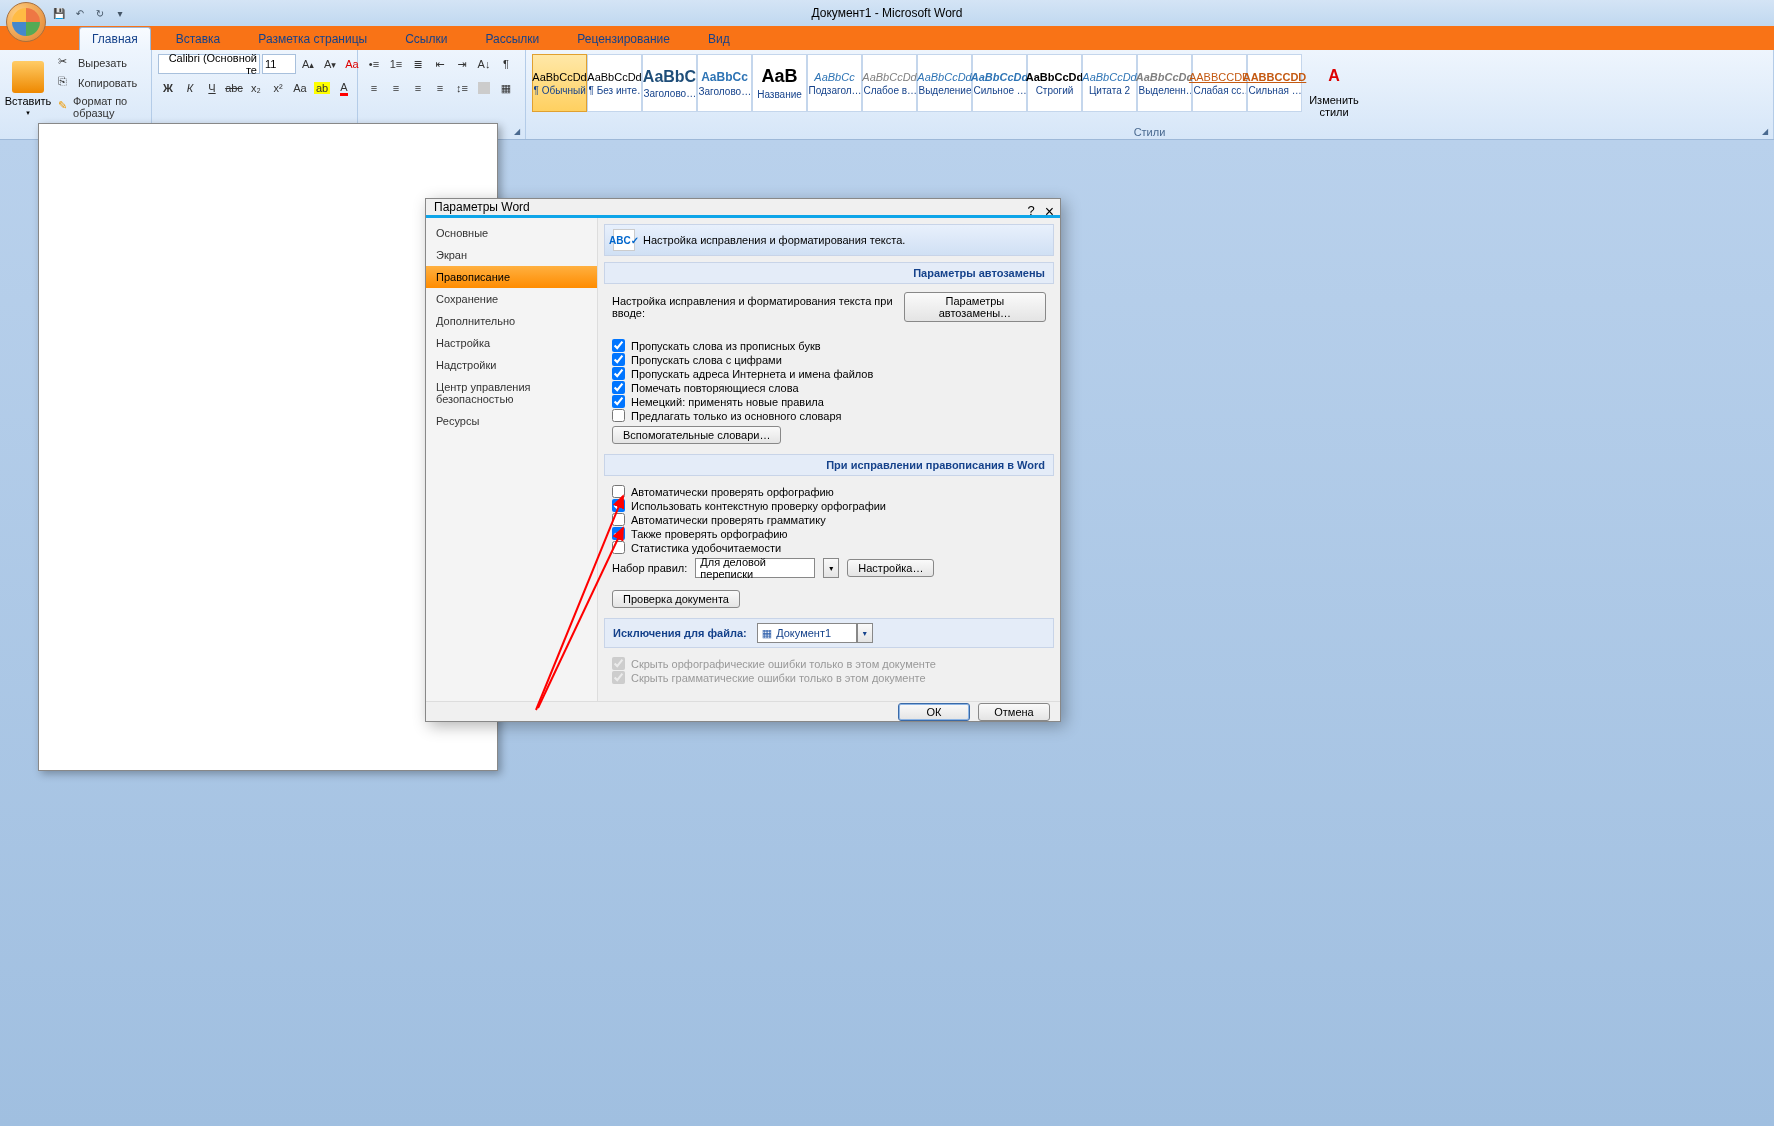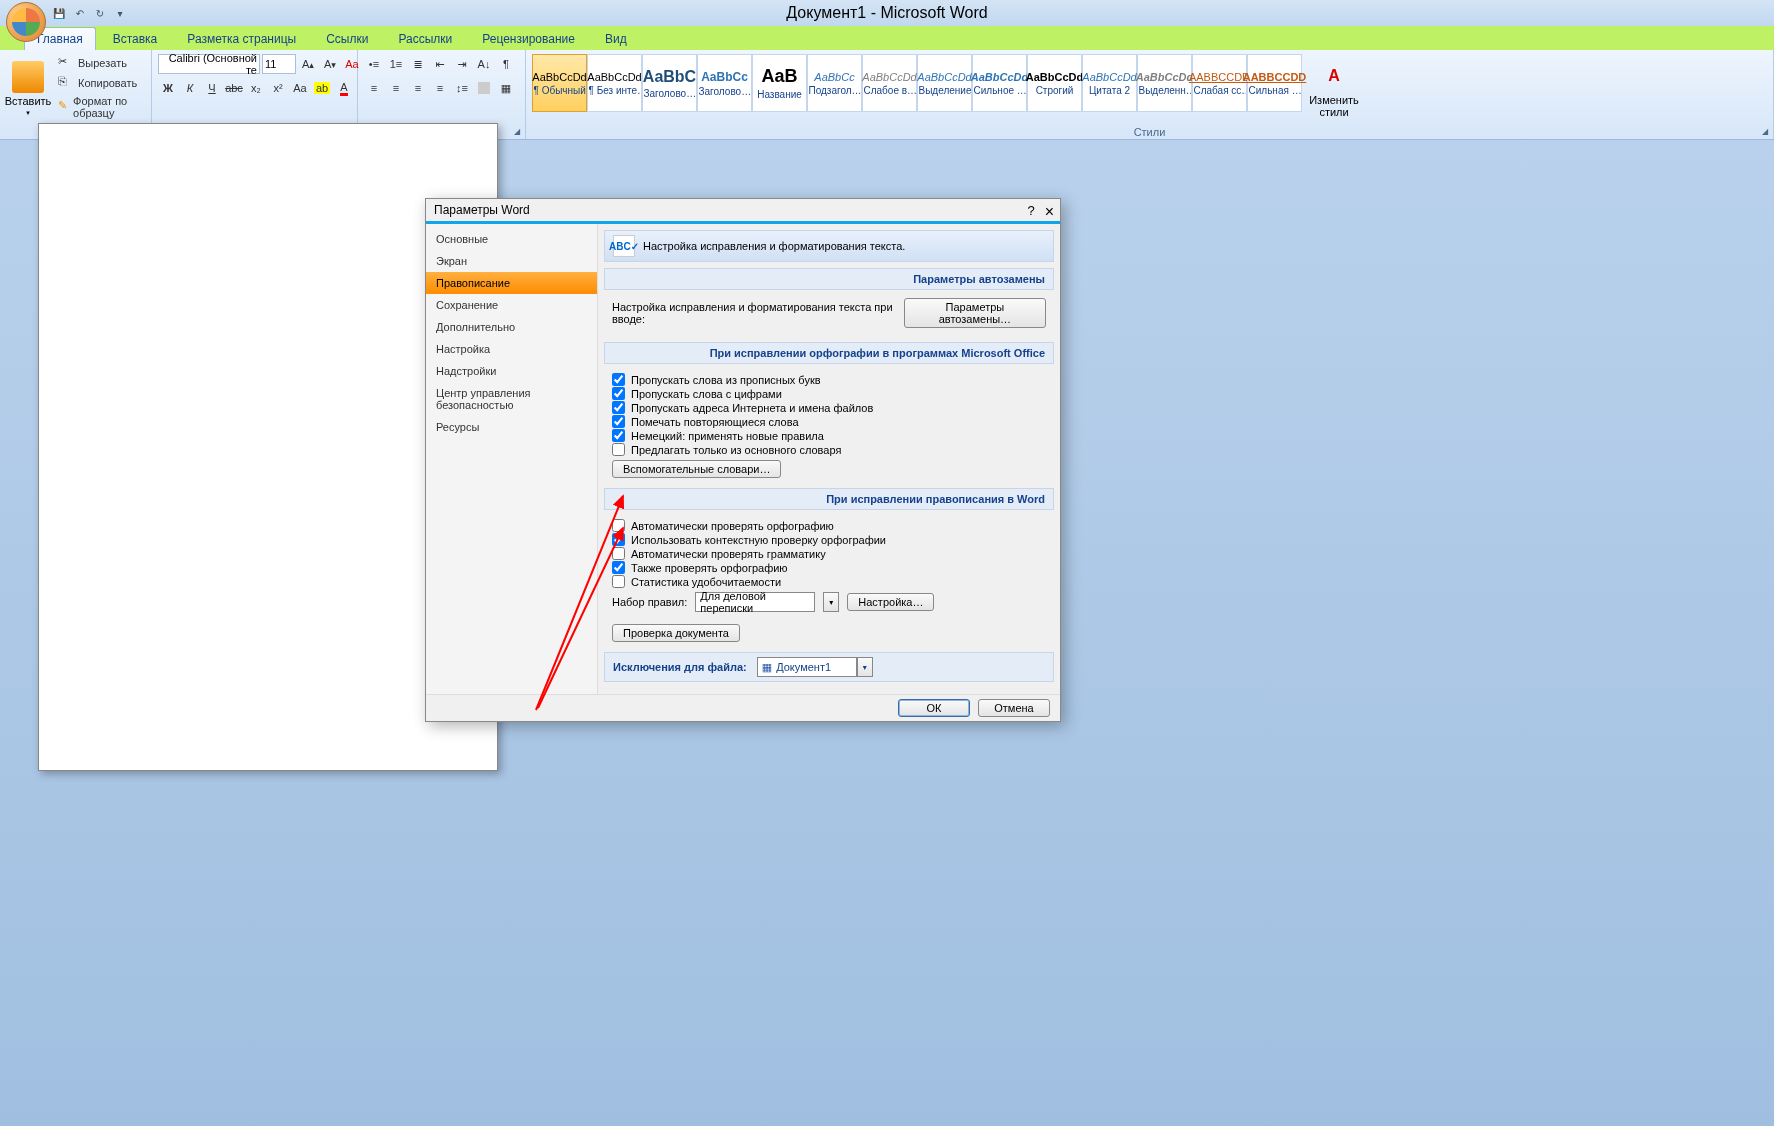--- a/index.html
+++ b/index.html
@@ -4,24 +4,24 @@
 <style>
 * { margin: 0; padding: 0; box-sizing: border-box; font-family: "Segoe UI", Tahoma, sans-serif; }
 body { width: 1774px; height: 1126px; background: linear-gradient(#b9d1ec, #a0bfe0); overflow: hidden; position: relative; }
 
 
 .titlebar { height: 26px; background: linear-gradient(#d4e4f5, #c0d8f0); display: flex; align-items: center; position: relative; }
 .office-btn { width: 40px; height: 40px; background: radial-gradient(circle at 30% 30%, #ffd080, #e08030); border-radius: 50%; position: absolute; left: 6px; top: 2px; z-index: 10; border: 1px solid #a67040; display:flex; align-items:center; justify-content:center; }
 .office-btn-inner { width:28px; height:28px; background: conic-gradient(#e74 0 90deg, #5a5 90deg 180deg, #48c 180deg 270deg, #fb4 270deg); border-radius:50%; }
 .qat { margin-left: 52px; display: flex; gap: 4px; align-items:center; }
 .qat-icon { width: 16px; height: 16px; display:inline-flex; align-items:center; justify-content:center; font-size:10px; color:#456; }
-.app-title { position:absolute; left:50%; transform:translateX(-50%); font-size: 16px; }
-
-
-.ribbon-tabs { height: 24px; background: #bef264; display:flex; align-items:flex-end; padding-left: 24px; gap:4px; }
+.app-title { position:absolute; left:50%; transform:translateX(-50%); font-size: 12px; }
+
+
+.ribbon-tabs { height: 24px; background: #f97316; display:flex; align-items:flex-end; padding-left: 79px; gap:12px; }
 .rtab { padding: 4px 12px; font-size: 12px; color:#15428b; border:1px solid transparent; border-bottom:none; cursor:default; }
 .rtab.active { background: linear-gradient(#f8fbff, #eef5fd); border-color:#9db8d8; border-radius:3px 3px 0 0; }
 
 
 .ribbon { height: 90px; background: linear-gradient(#eef5fd, #d6e6f8); border-bottom:1px solid #9db8d8; display:flex; }
 .group { border-right: 1px solid #b4cce8; position:relative; padding: 4px 6px 16px 6px; display:flex; gap:4px; }
 .group-label { position:absolute; bottom:1px; left:0; right:0; text-align:center; font-size:11px; color:#4a6a90; }
 .dialog-launcher { position:absolute; bottom:2px; right:2px; width:12px; height:12px; font-size:8px; color:#4a6a90; display:flex; align-items:center; justify-content:center;}
 .vstack { display:flex; flex-direction:column; gap:2px; }
 .btn-small { display:flex; align-items:center; gap:4px; font-size: 11px; padding:1px 4px; color:#333; }
@@ -293,21 +293,20 @@
       </div>
 
       <div class="section-header">Параметры автозамены</div>
       <div class="section-body">
         <div class="form-row">
           <span>Настройка исправления и форматирования текста при вводе:</span>
           <button class="btn">Параметры автозамены…</button>
         </div>
       </div>
 
-      <div class="section-header">При исправлении орфографии в программах Microsoft Office</div>
       <div class="section-body">
         <label class="cbx">
             <input type="checkbox" checked="" style="">
             <span>Пропускать слова из прописных букв</span>
           </label>
         <label class="cbx">
             <input type="checkbox" checked="" style="">
             <span>Пропускать слова с цифрами</span>
           </label>
         <label class="cbx">
@@ -363,20 +362,30 @@
       <div class="section-header" style="display:flex;align-items:center;gap:10px;">
         <span>Исключения для файла:</span>
         <span style="display:inline-flex;font-weight:normal;">
           <span class="select" style="width:100px;">
             <span style="margin-right:4px;color:#2a5caa;">▦</span>
             <span>Документ1</span>
           </span>
             <span class="select-arrow">▾</span>
         </span>
       </div>
+      <div class="section-body">
+        <label class="cbx disabled">
+            <input type="checkbox" checked="" disabled="" style="">
+            <span>Скрыть орфографические ошибки только в этом документе</span>
+          </label>
+        <label class="cbx disabled">
+            <input type="checkbox" checked="" disabled="" style="">
+            <span>Скрыть грамматические ошибки только в этом документе</span>
+          </label>
+      </div>
     </div>
   </div>
   <div class="dlg-footer">
     <button class="btn primary">ОК</button>
     <button class="btn">Отмена</button>
   </div>
 </div>
 
 <svg class="arrow-svg">
   <defs>

